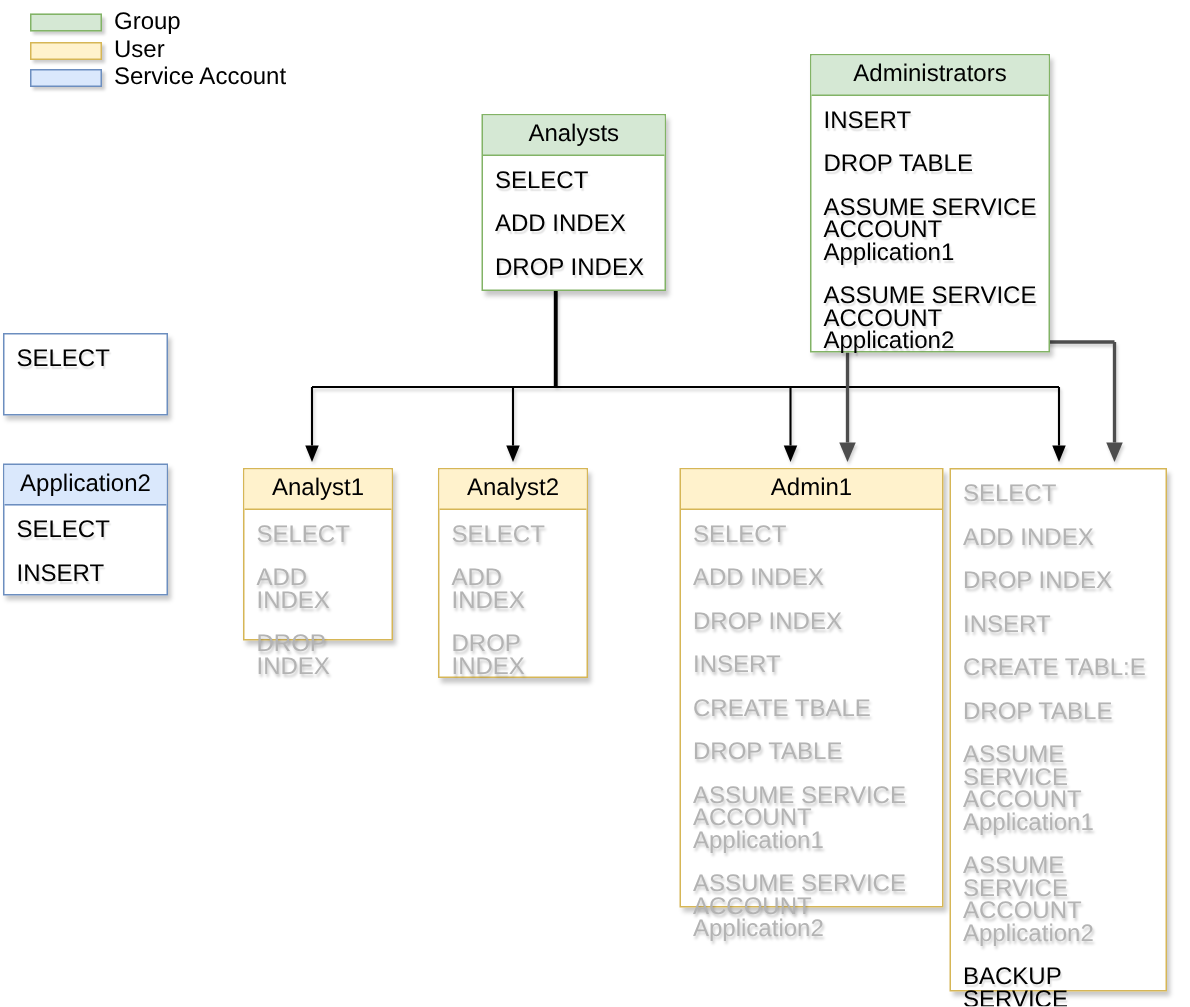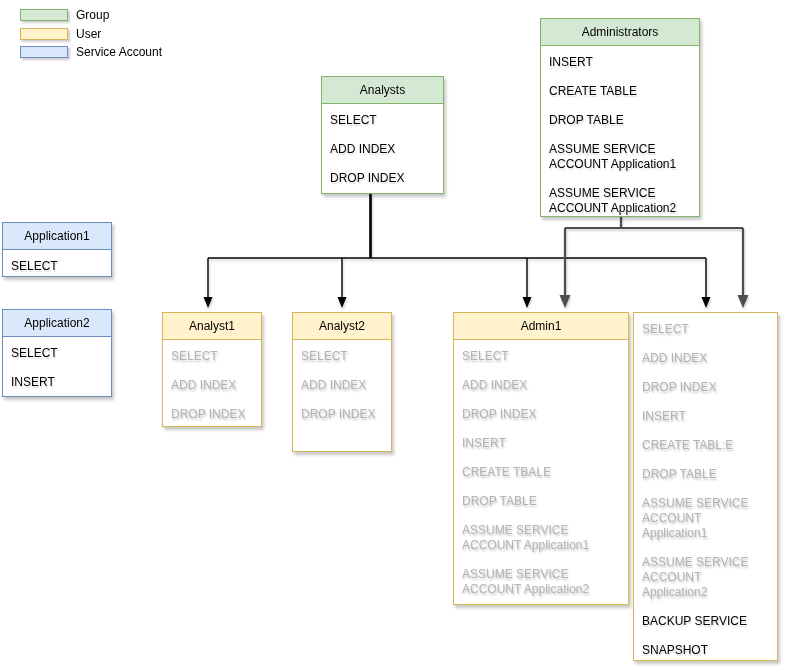--- a/index.html
+++ b/index.html
@@ -1,18 +1,18 @@
 <!DOCTYPE html>
 <html><head>
 <meta charset="utf-8">
 <style>
   html,body { margin:0; padding:0; background:#ffffff; }
   .canvas {
     position:relative; width:793px; height:671px; background:#ffffff;
-    font-family:"Liberation Sans", sans-serif; font-size:12px; color:#000;
+    font-family:"Liberation Sans", sans-serif; font-size:16px; color:#000;
     overflow:hidden;
   }
 
   
   svg.connectors {
     position:absolute; left:0; top:0; z-index:0; pointer-events:none;
     filter: drop-shadow(1px 2px 1px rgba(0,0,0,0.18));
   }
 
   
@@ -102,33 +102,31 @@
 
   <div class="box green" style="left:321px; top:76px; width:123px; height:118px;">
     <div class="box-header">Analysts</div>
     <div class="box-body">
       <div class="perm">SELECT</div>
       <div class="perm">ADD INDEX</div>
       <div class="perm">DROP INDEX</div>
     </div>
   </div>
 
-  <div class="box green" style="left:540px; top:18px; width:160px; height:199px;">
+  <div class="box green" style="left:540px; top:36px; width:160px; height:199px;">
     <div class="box-header">Administrators</div>
     <div class="box-body">
       <div class="perm">INSERT</div>
-      <div class="perm">CREATE TABLE</div>
       <div class="perm">DROP TABLE</div>
       <div class="perm">ASSUME SERVICE ACCOUNT Application1</div>
       <div class="perm">ASSUME SERVICE ACCOUNT Application2</div>
     </div>
   </div>
 
   <div class="box blue" style="left:2px; top:222px; width:110px; height:55px;">
-    <div class="box-header">Application1</div>
     <div class="box-body">
       <div class="perm">SELECT</div>
     </div>
   </div>
 
   <div class="box blue" style="left:2px; top:309px; width:110px; height:88px;">
     <div class="box-header">Application2</div>
     <div class="box-body">
       <div class="perm">SELECT</div>
       <div class="perm">INSERT</div>

